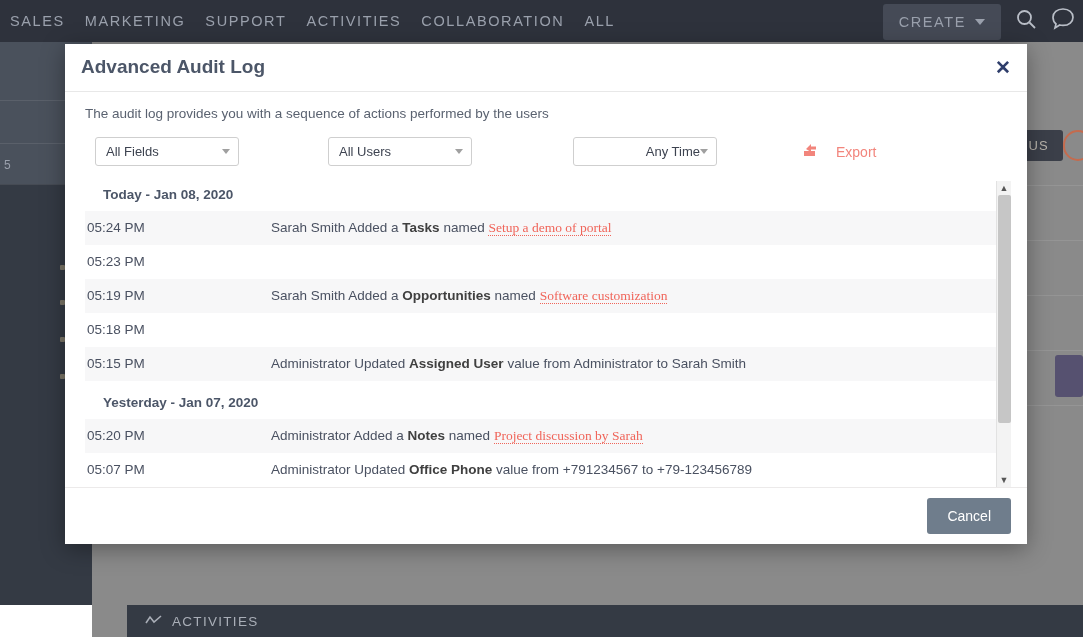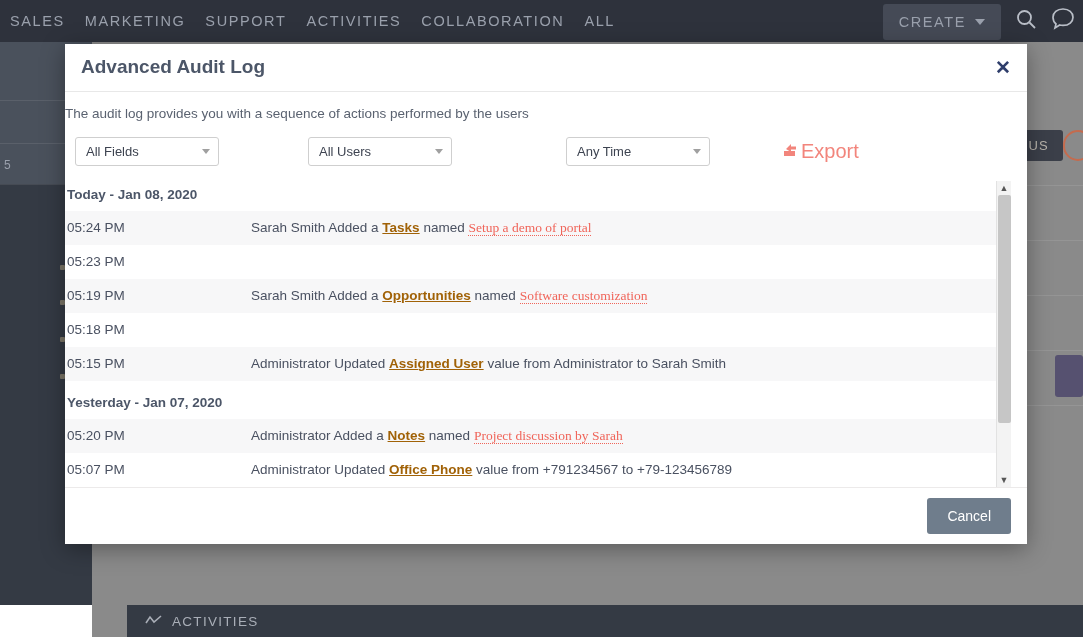--- a/index.html
+++ b/index.html
@@ -116,21 +116,21 @@
     position: relative;
   }
   #modal-title {
     font-size: 19px; color: #4c5668; font-weight: 700;
   }
   #modal-close {
     position: absolute; right: 16px; top: 14px;
     font-size: 19px; color: #2f3e6b; font-weight: bold;
     line-height: 1; cursor: pointer;
   }
-  #modal-body { padding: 14px 16px 0 0; flex: 1; display: flex; flex-direction: column; }
+  #modal-body { padding: 14px 16px 0 20px; flex: 1; display: flex; flex-direction: column; }
   #modal-description {
     font-size: 13.5px; color: #5a6270; margin-bottom: 16px;
   }
 
   
   #filter-row {
     display: flex; align-items: center; height: 30px;
     position: relative; margin-bottom: 14px;
   }
   .select-box {
@@ -140,45 +140,46 @@
     padding: 0 8px 0 10px; position: relative;
     font-size: 13px; color: #3d4350;
   }
   .select-box .sel-label { flex: 1; white-space: nowrap; }
   .select-arrow {
     width: 0; height: 0; border-left: 4px solid transparent;
     border-right: 4px solid transparent; border-top: 5px solid #a0a0a0;
   }
   #select-fields { position: absolute; left: 10px; }
   #select-users  { position: absolute; left: 243px; }
-  #select-time   { position: absolute; left: 501px; }
+  #select-time   { position: absolute; left: 488px; text-align: right; }
   #export-link {
     position: absolute; left: 718px;
-    display: flex; align-items: center; gap: 3px;
-    color: #f2857c; font-size: 20px; cursor: pointer;
+    display: flex; align-items: center; gap: 18px;
+    color: #f2857c; font-size: 14px; cursor: pointer;
   }
 
   
   #log-area {
     flex: 1; position: relative; overflow: hidden;
     display: flex;
   }
   #log-list { flex: 1; overflow: hidden; }
   .group-header {
     font-size: 13.5px; font-weight: bold; color: #4c5668;
     padding: 6px 0 9px 2px;
+    margin-left: 16px;
   }
   .log-row {
     display: flex; align-items: center;
     height: 34px; font-size: 13.5px; color: #4a5161;
   }
   .log-row.alt { background: #f7f7f8; }
   .log-time { width: 186px; padding-left: 2px; color: #4a5161; }
   .log-text { flex: 1; }
-  .log-text b { font-weight: bold; color: #a16207; text-decoration: underline; }
+  .log-text b { font-weight: bold; color: #404040; }
   .log-link {
     color: #f0655a; border-bottom: 1px dotted #f0655a;
     text-decoration: none; cursor: pointer; font-family: Liberation Serif, serif;
   }
 
   
   #log-scrollbar {
     width: 15px; background: #f3f3f3;
     border-left: 1px solid #e2e2e2;
     display: flex; flex-direction: column; align-items: center;

